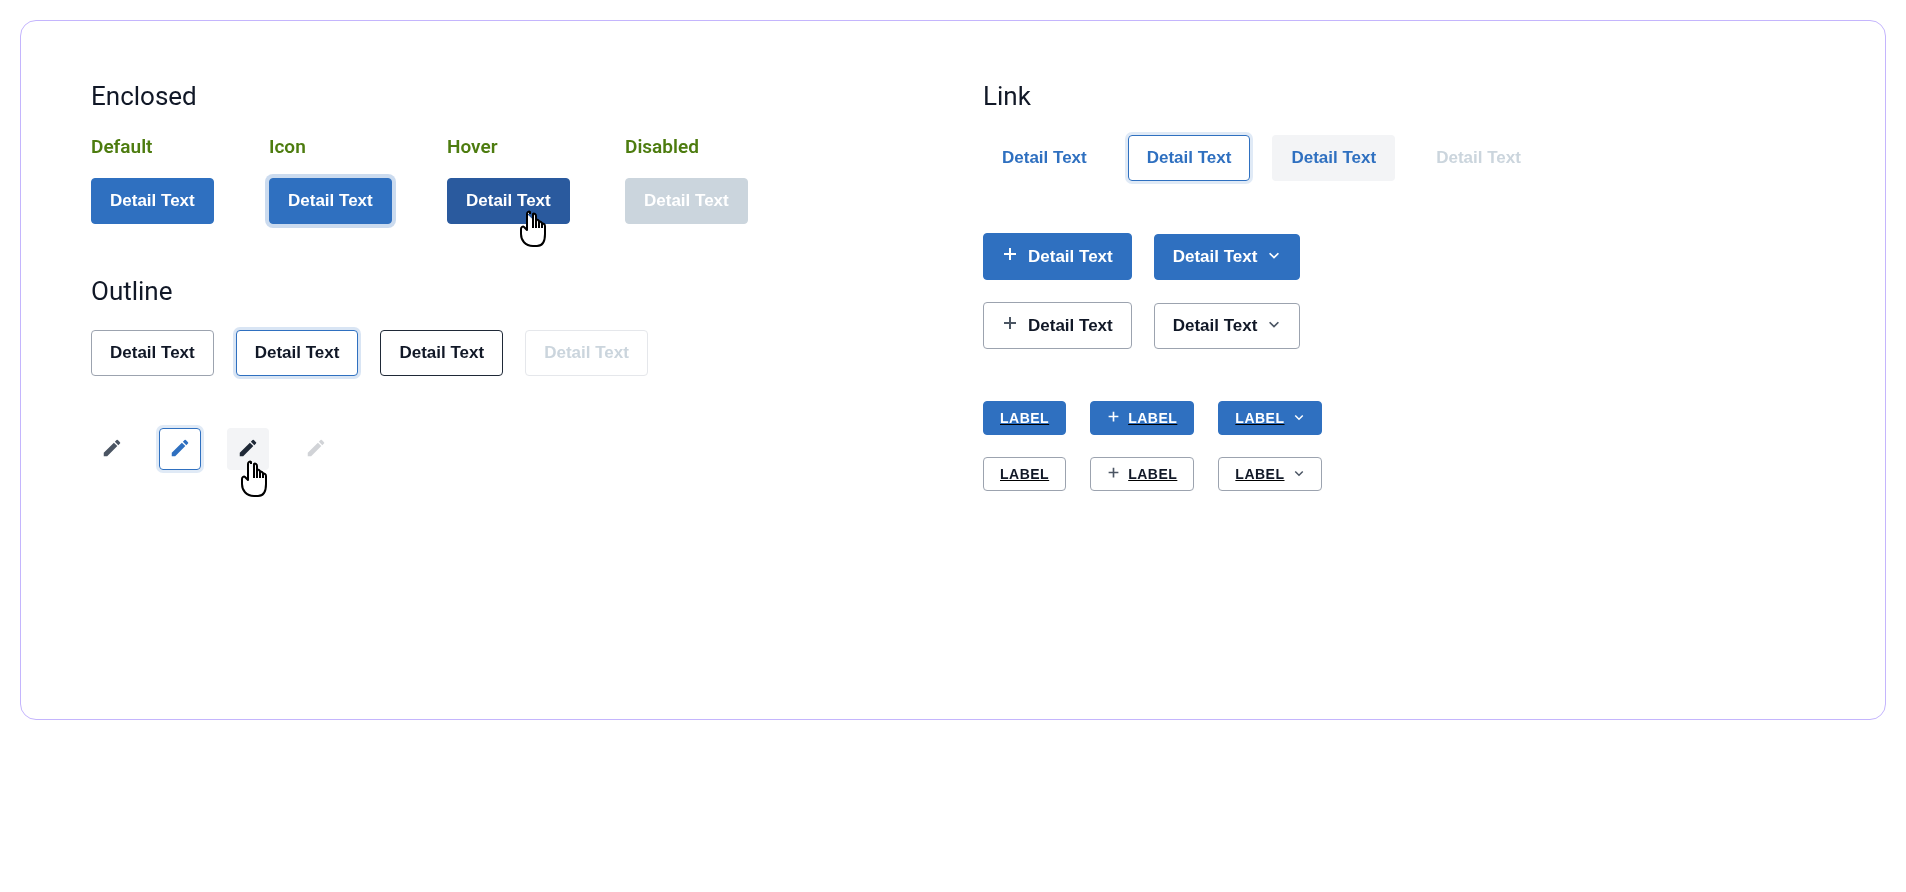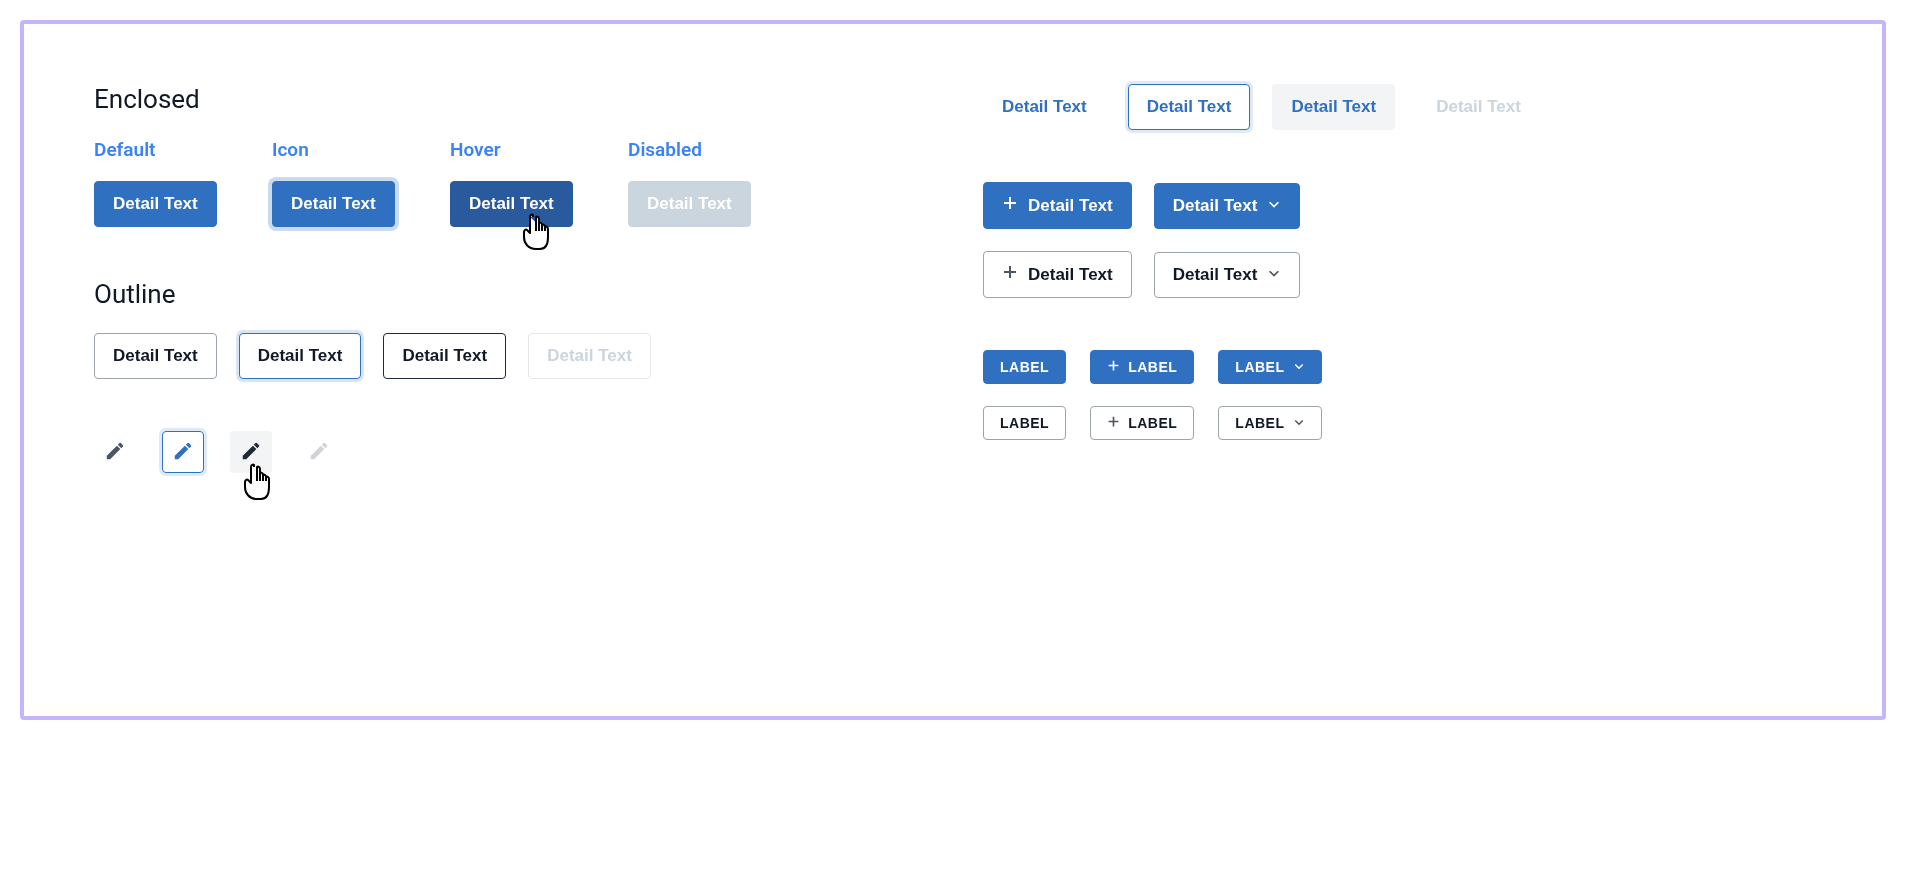--- a/index.html
+++ b/index.html
@@ -2,22 +2,22 @@
 <html><head>
 <meta charset="utf-8">
 <style>
   * { box-sizing: border-box; margin: 0; padding: 0; }
   body {
     font-family: -apple-system, BlinkMacSystemFont, "Segoe UI", Roboto, "Helvetica Neue", Arial, sans-serif;
     background: #fff;
     padding: 20px;
   }
   .container {
-    border: 4px solid #c4b5fd;
-    border-radius: 4px;
+    border: 1px solid #c4b5fd;
+    border-radius: 16px;
     padding: 60px 70px 70px 70px;
     display: flex;
     gap: 60px;
     min-height: 700px;
   }
   .col { flex: 1; }
   .section { margin-bottom: 52px; }
   .section-title {
     font-size: 26px;
     font-weight: 400;
@@ -26,21 +26,21 @@
   }
   .state-row {
     display: flex;
     gap: 22px;
     margin-bottom: 16px;
   }
   .state-col { width: 156px; }
   .state-label {
     font-size: 19px;
     font-weight: 600;
-    color: #3b82f6;
+    color: #4d7c0f;
     margin-bottom: 20px;
   }
   .btn {
     display: inline-flex;
     align-items: center;
     justify-content: flex-end;
     gap: 10px;
     padding: 12px 18px;
     font-size: 17px;
     font-weight: 600;
@@ -122,21 +122,21 @@
     border: 1px solid #2f70c0;
     box-shadow: 0 0 0 3px rgba(47,112,192,0.15);
   }
   .icon-btn.state-hover {
     background: #f3f4f6;
   }
   .icon-btn.state-disabled svg { opacity: 0.25; }
   .icon-btn.state-disabled { cursor: not-allowed; }
   .icon-row { display: flex; gap: 26px; align-items: flex-start; }
   .row { display: flex; gap: 22px; align-items: center; margin-bottom: 22px; flex-wrap: wrap; }
-  .row3 { display: flex; gap: 24px; align-items: center; margin-bottom: 22px; flex-wrap: wrap; }
+  .row3 { display: flex; gap: 24px; align-items: center; margin-bottom: 22px; flex-wrap: wrap; text-decoration: underline; }
   .btn-sm {
     padding: 8px 16px;
     font-size: 14px;
     font-weight: 700;
     letter-spacing: 0.5px;
     gap: 8px;
   }
   .cursor-overlay {
     position: absolute;
     bottom: -32px;
@@ -241,20 +241,21 @@
           </span>
         </button>
       </div>
     </div>
 
   </div>
 
   <div class="col">
 
     <div class="section">
+      <h2 class="section-title">Link</h2>
       <div class="row">
         <button class="btn btn-link">
           <span>Detail Text</span>
         </button>
         <button class="btn btn-link state-focus">
           <span>Detail Text</span>
         </button>
         <button class="btn btn-link state-hover">
           <span>Detail Text</span>
         </button>

